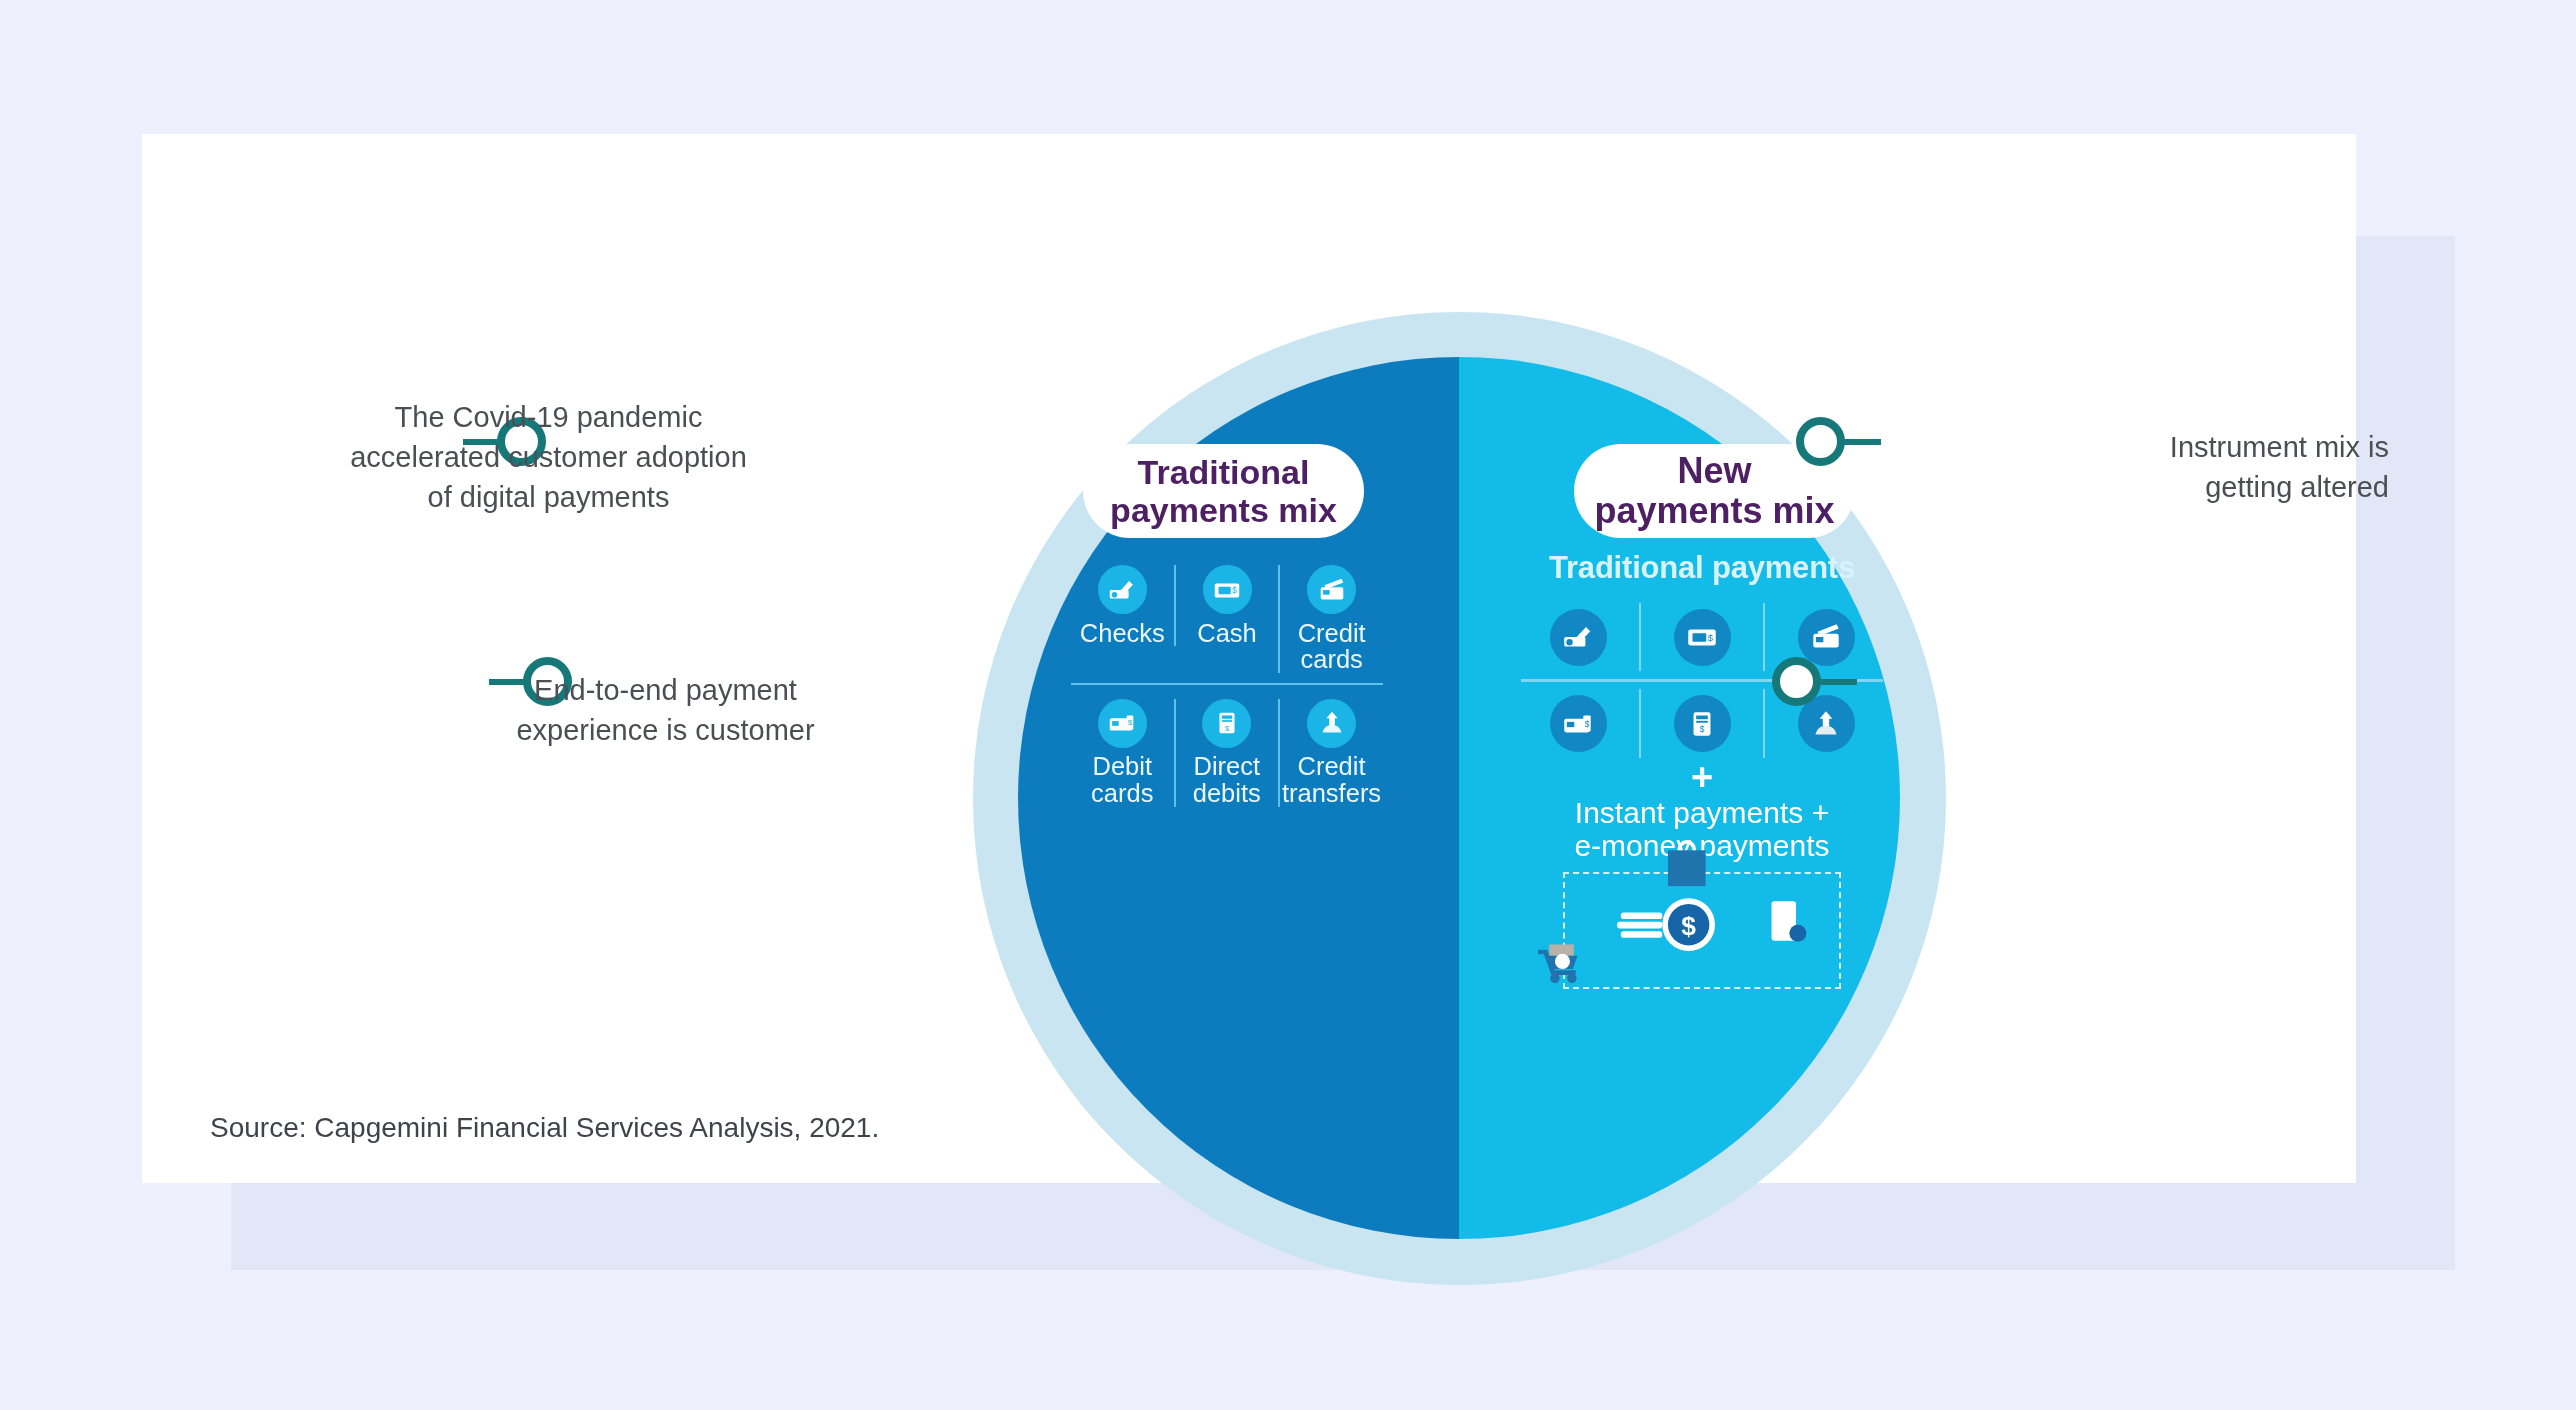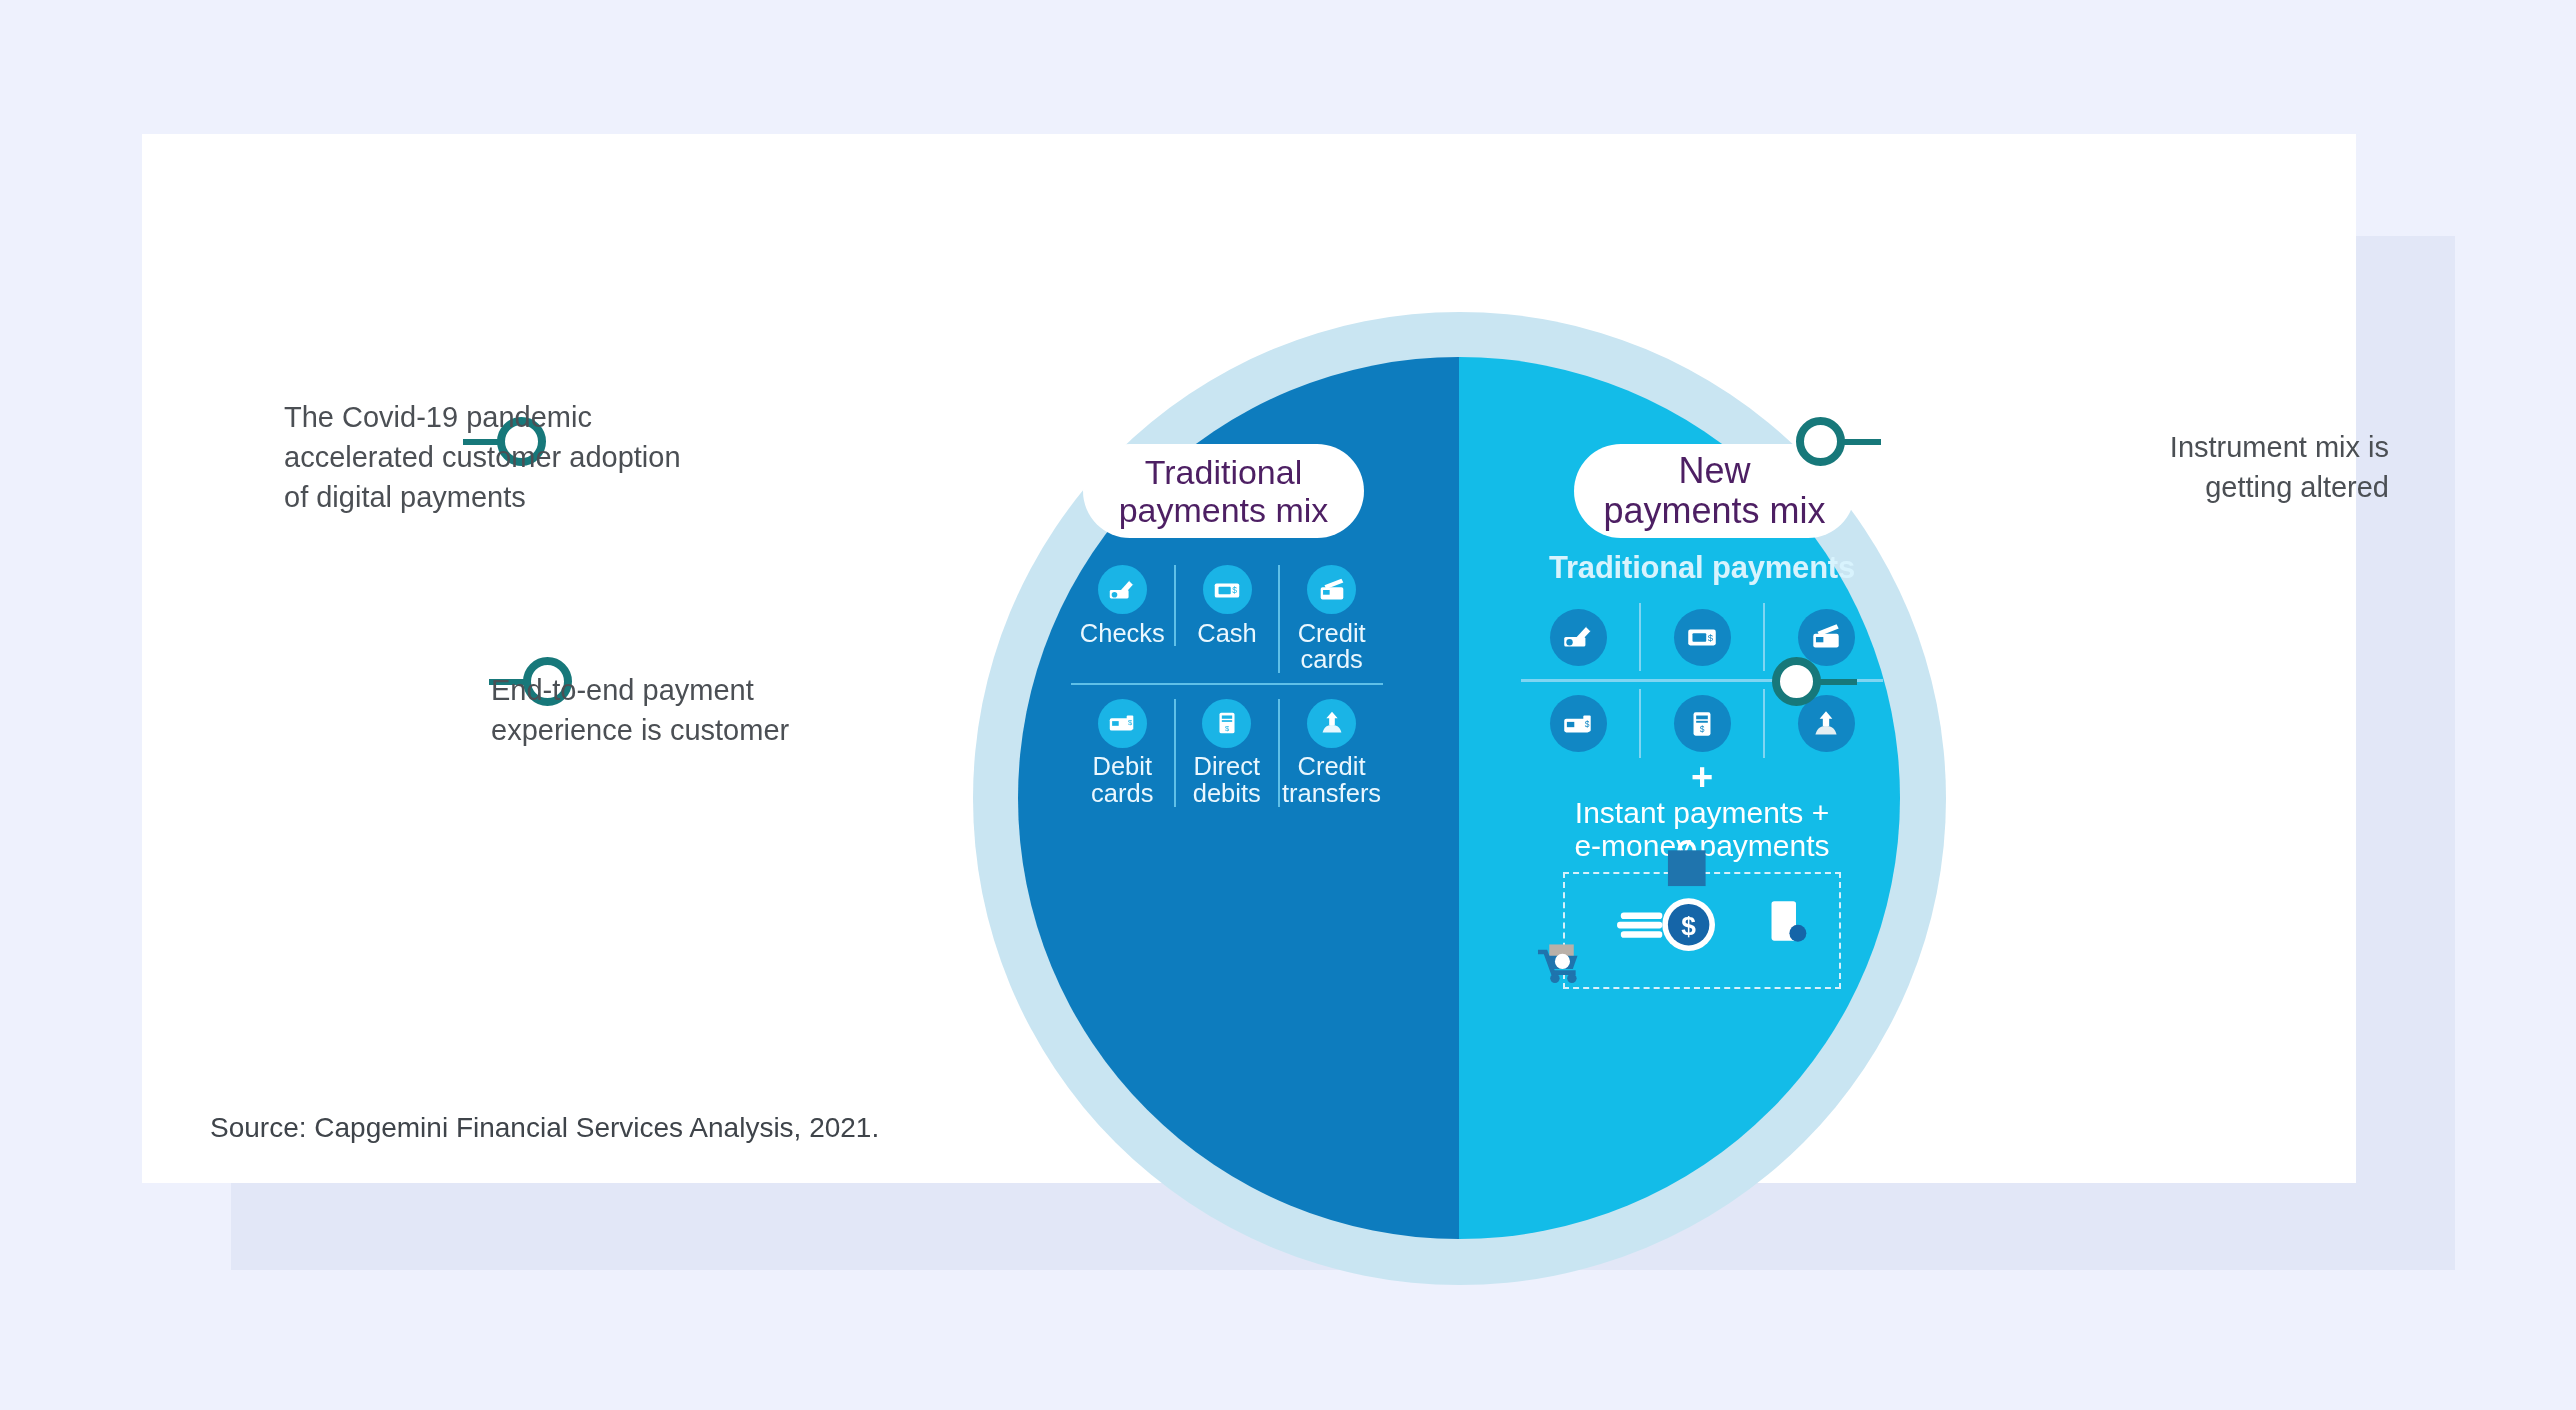--- a/index.html
+++ b/index.html
@@ -78,21 +78,21 @@
     height: 100%;
     background: #13bce8;
   }
 
   
   .pill {
     position: absolute;
     background: #ffffff;
     border-radius: 57px;
     color: #4d1f63;
-    font-weight: normal;
+    font-weight: bold;
     text-align: center;
     line-height: 1.12;
     display: flex;
     align-items: center;
     justify-content: center;
   }
   .pill span { display: block; }
   #pill-left {
     left: 110px;
     top: 132px;
@@ -239,21 +239,21 @@
 
   
   .callout {
     position: absolute;
     font-size: 29px;
     line-height: 1.38;
     color: #4b4f54;
     white-space: pre-line;
   }
   .callout-right { text-align: right; }
-  .callout-left { text-align: left; }
+  .callout-left { text-align: center; }
 
   .source {
     position: absolute;
     left: 210px;
     top: 1112px;
     font-size: 28px;
     color: #3f444a;
     text-align: center;
   }
 </style>

